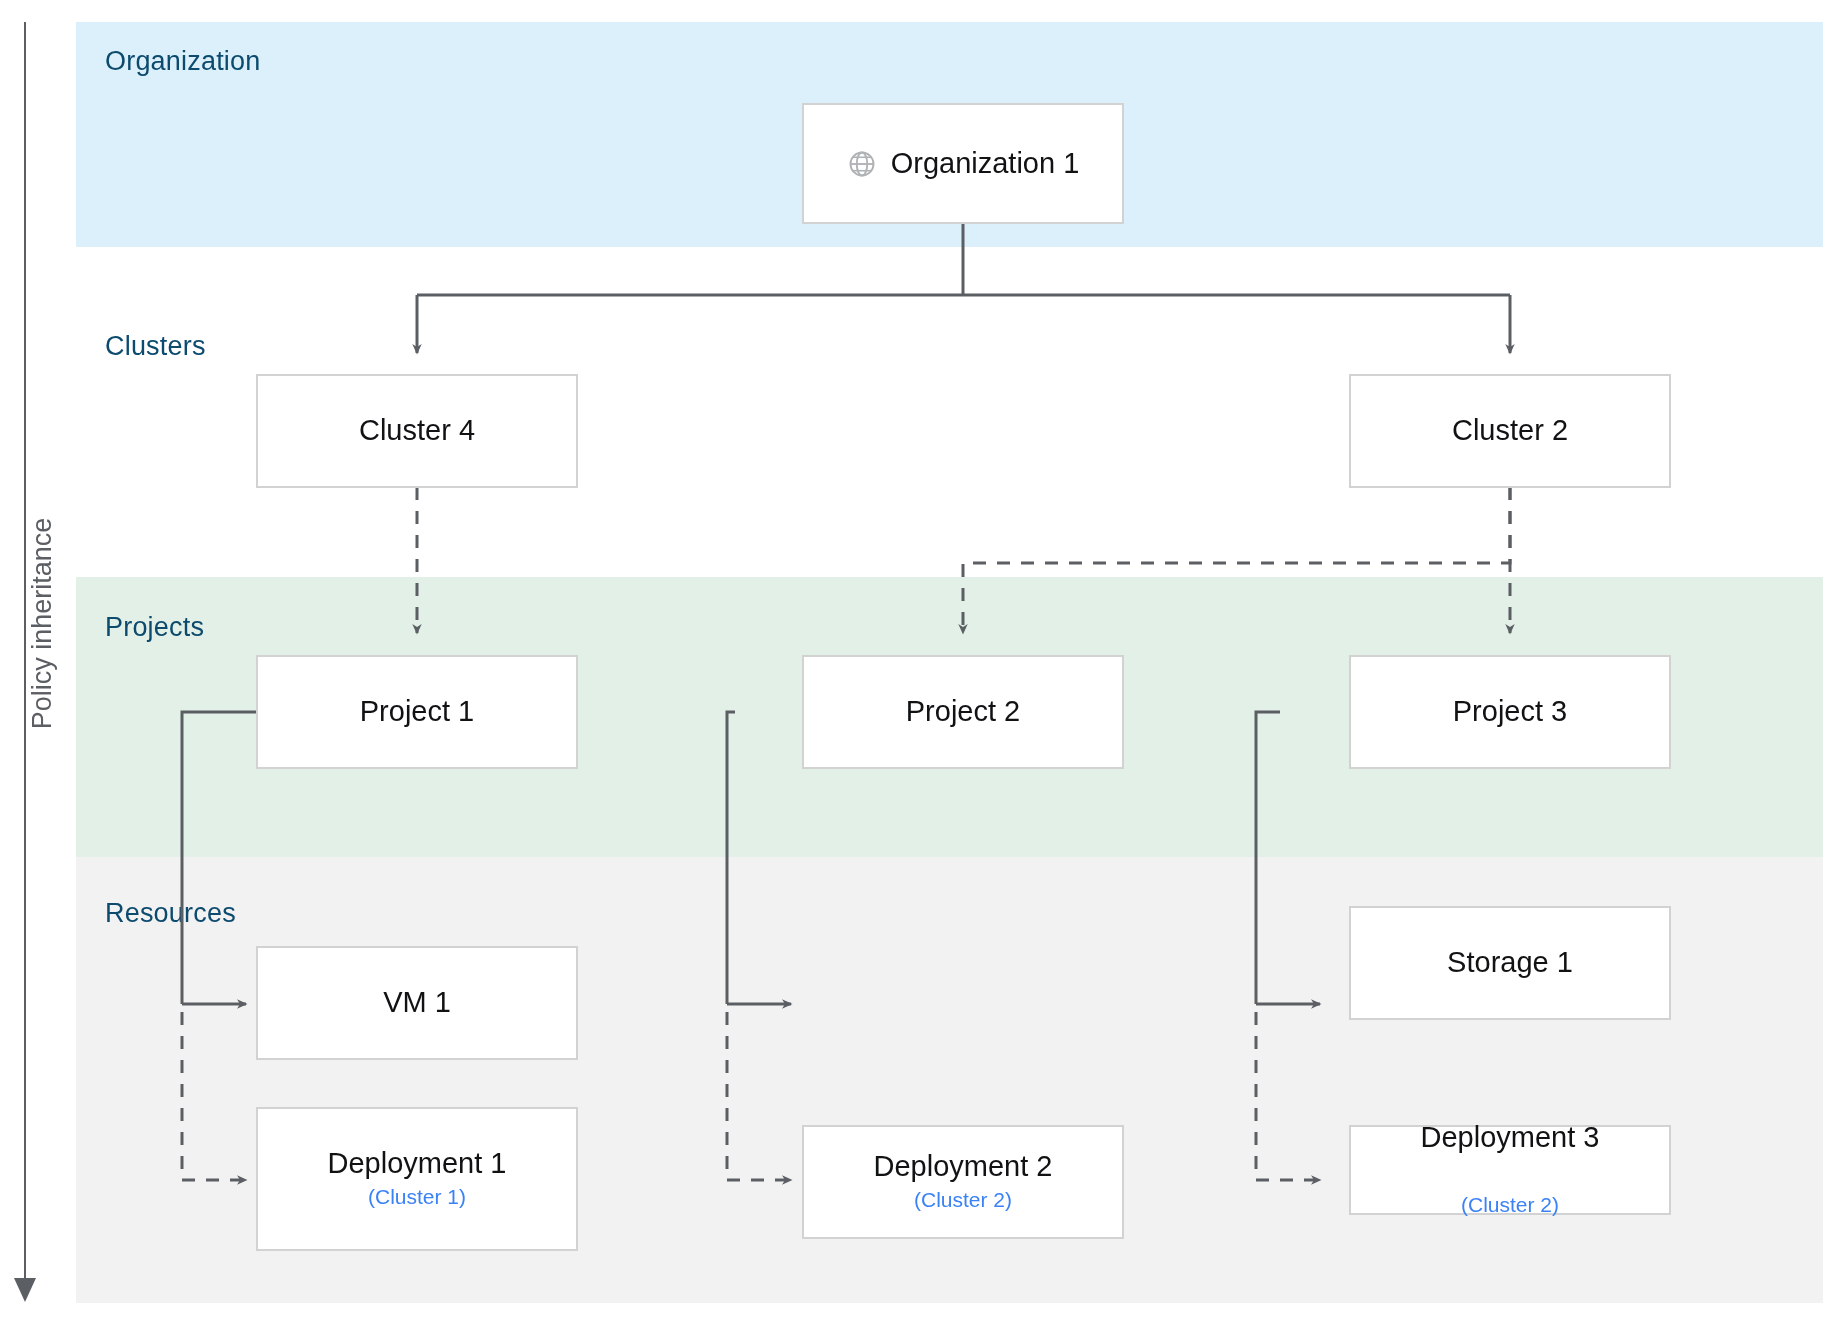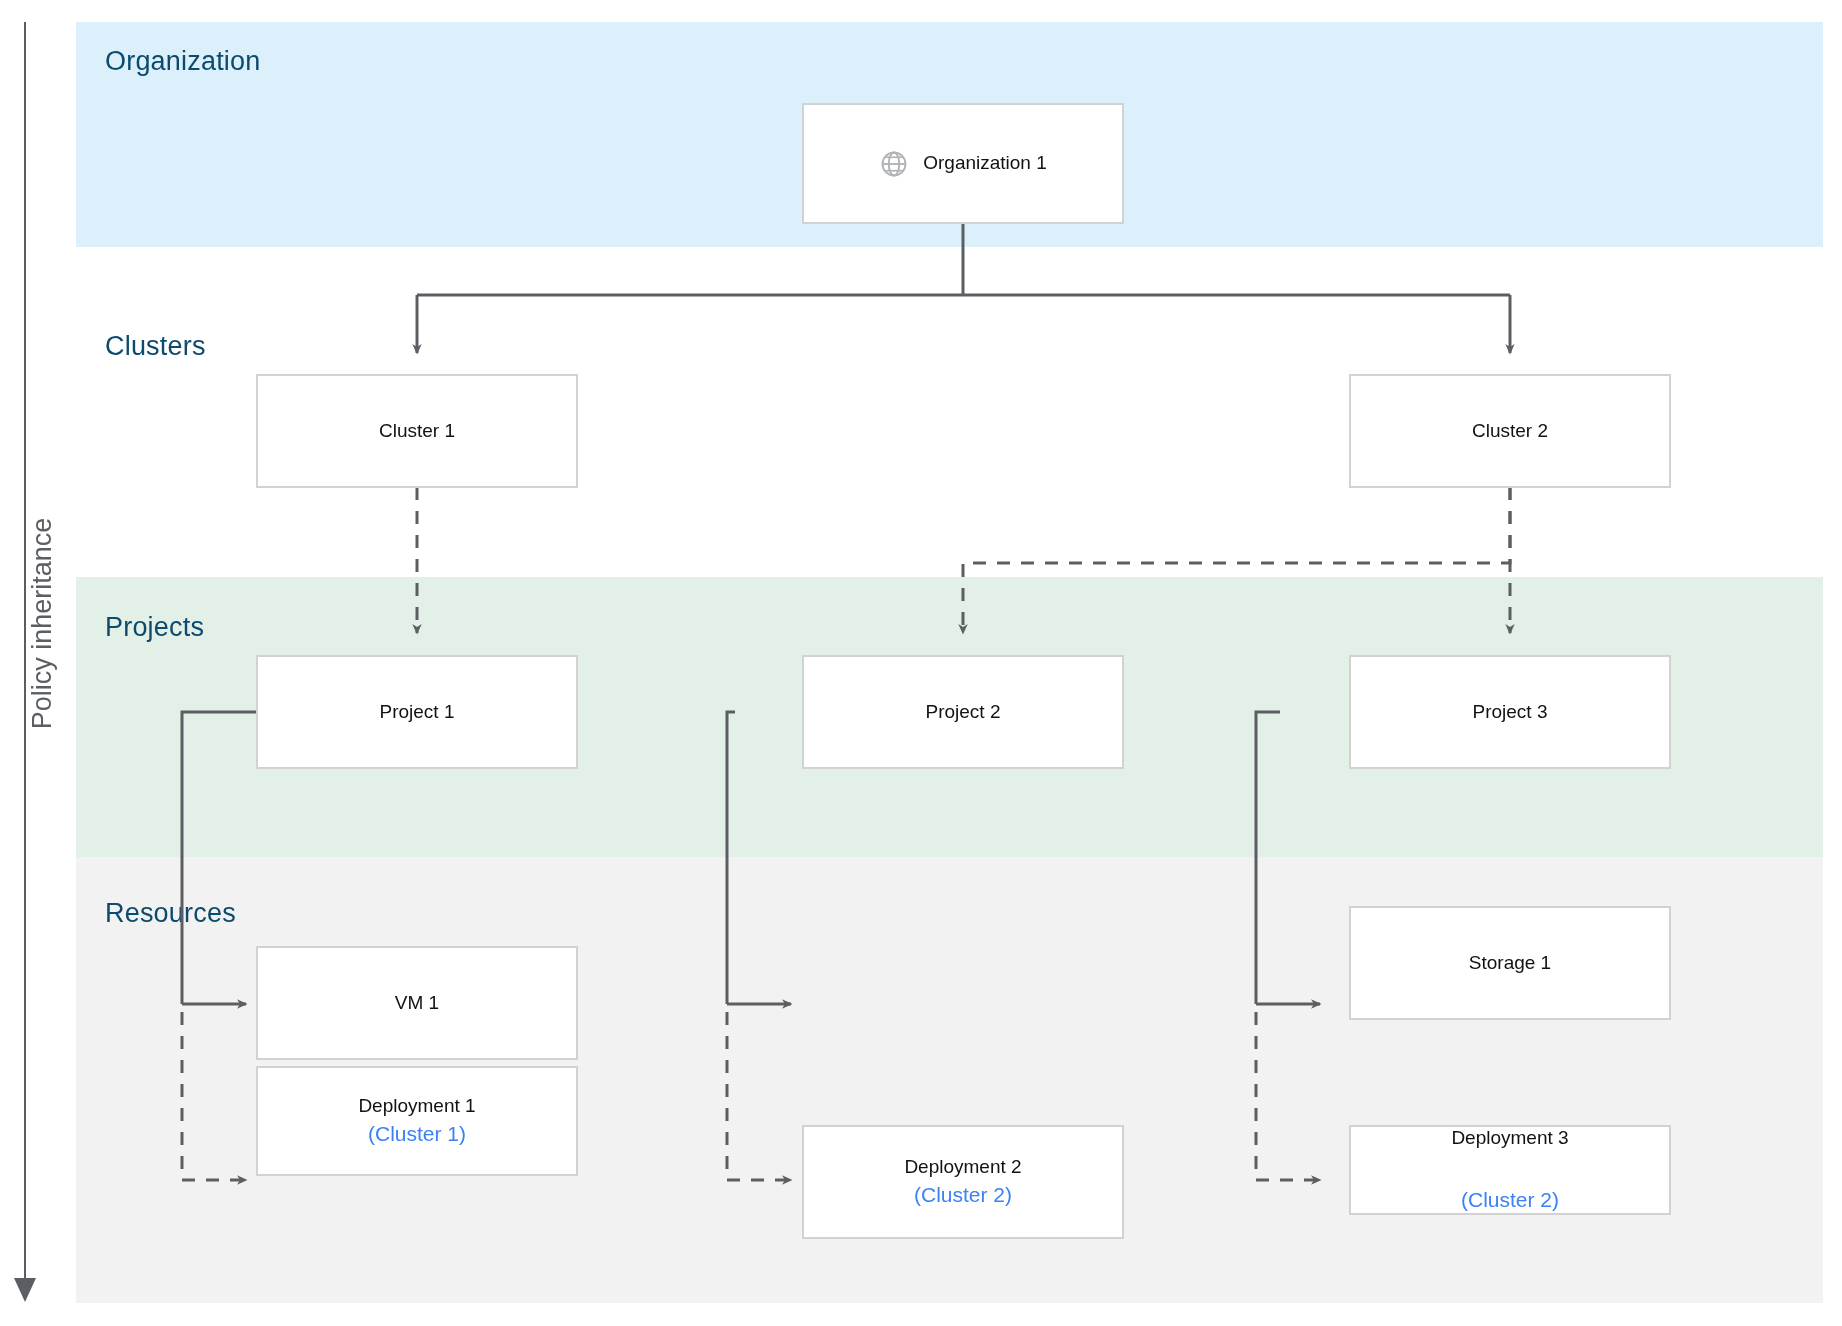--- a/index.html
+++ b/index.html
@@ -80,21 +80,21 @@
     box-sizing: border-box;
     background: #ffffff;
     border: 2px solid #d2d2d2;
     display: flex;
     flex-direction: column;
     align-items: center;
     justify-content: center;
     color: #111213;
   }
   .node .title {
-    font-size: 19px;
+    font-size: 29px;
     line-height: 1.1;
     white-space: nowrap;
     text-align: right;
   }
   .node .subtitle {
     font-size: 21px;
     line-height: 1.2;
     margin-top: 4px;
     color: #3b82f6;
     white-space: nowrap;
@@ -165,21 +165,21 @@
       <circle cx="12" cy="12" r="9.2" fill="none" stroke="#b0b3b6" stroke-width="1.5"></circle>
       <ellipse cx="12" cy="12" rx="4.2" ry="9.2" fill="none" stroke="#b0b3b6" stroke-width="1.5"></ellipse>
       <line x1="2.8" y1="12" x2="21.2" y2="12" stroke="#b0b3b6" stroke-width="1.5"></line>
       <line x1="4.4" y1="6.6" x2="19.6" y2="6.6" stroke="#b0b3b6" stroke-width="1.3"></line>
       <line x1="4.4" y1="17.4" x2="19.6" y2="17.4" stroke="#b0b3b6" stroke-width="1.3"></line>
     </svg>
     <span class="title">Organization 1</span>
   </div>
 
   <div class="node" style="left:256px; top:374px; width:322px; height:114px;">
-    <span class="title">Cluster 1</span>
+    <span class="title">Cluster 4</span>
   </div>
   <div class="node" style="left:1349px; top:374px; width:322px; height:114px;">
     <span class="title">Cluster 2</span>
   </div>
 
   <div class="node" style="left:256px; top:655px; width:322px; height:114px;">
     <span class="title">Project 1</span>
   </div>
   <div class="node" style="left:802px; top:655px; width:322px; height:114px;">
     <span class="title">Project 2</span>
@@ -188,21 +188,21 @@
     <span class="title">Project 3</span>
   </div>
 
   <div class="node" style="left:256px; top:946px; width:322px; height:114px;">
     <span class="title">VM 1</span>
   </div>
   <div class="node" style="left:1349px; top:906px; width:322px; height:114px;">
     <span class="title">Storage 1</span>
   </div>
 
-  <div class="node" style="left:256px; top:1066px; width:322px; height:110px;">
+  <div class="node" style="left:256px; top:1107px; width:322px; height:144px;">
     <span class="title">Deployment 1</span>
     <span class="subtitle">(Cluster 1)</span>
   </div>
   <div class="node" style="left:802px; top:1125px; width:322px; height:114px;">
     <span class="title">Deployment 2</span>
     <span class="subtitle">(Cluster 2)</span>
   </div>
   <div class="node" style="left:1349px; top:1125px; width:322px; height:90px;gap:34px;">
     <span class="title">Deployment 3</span>
     <span class="subtitle">(Cluster 2)</span>

